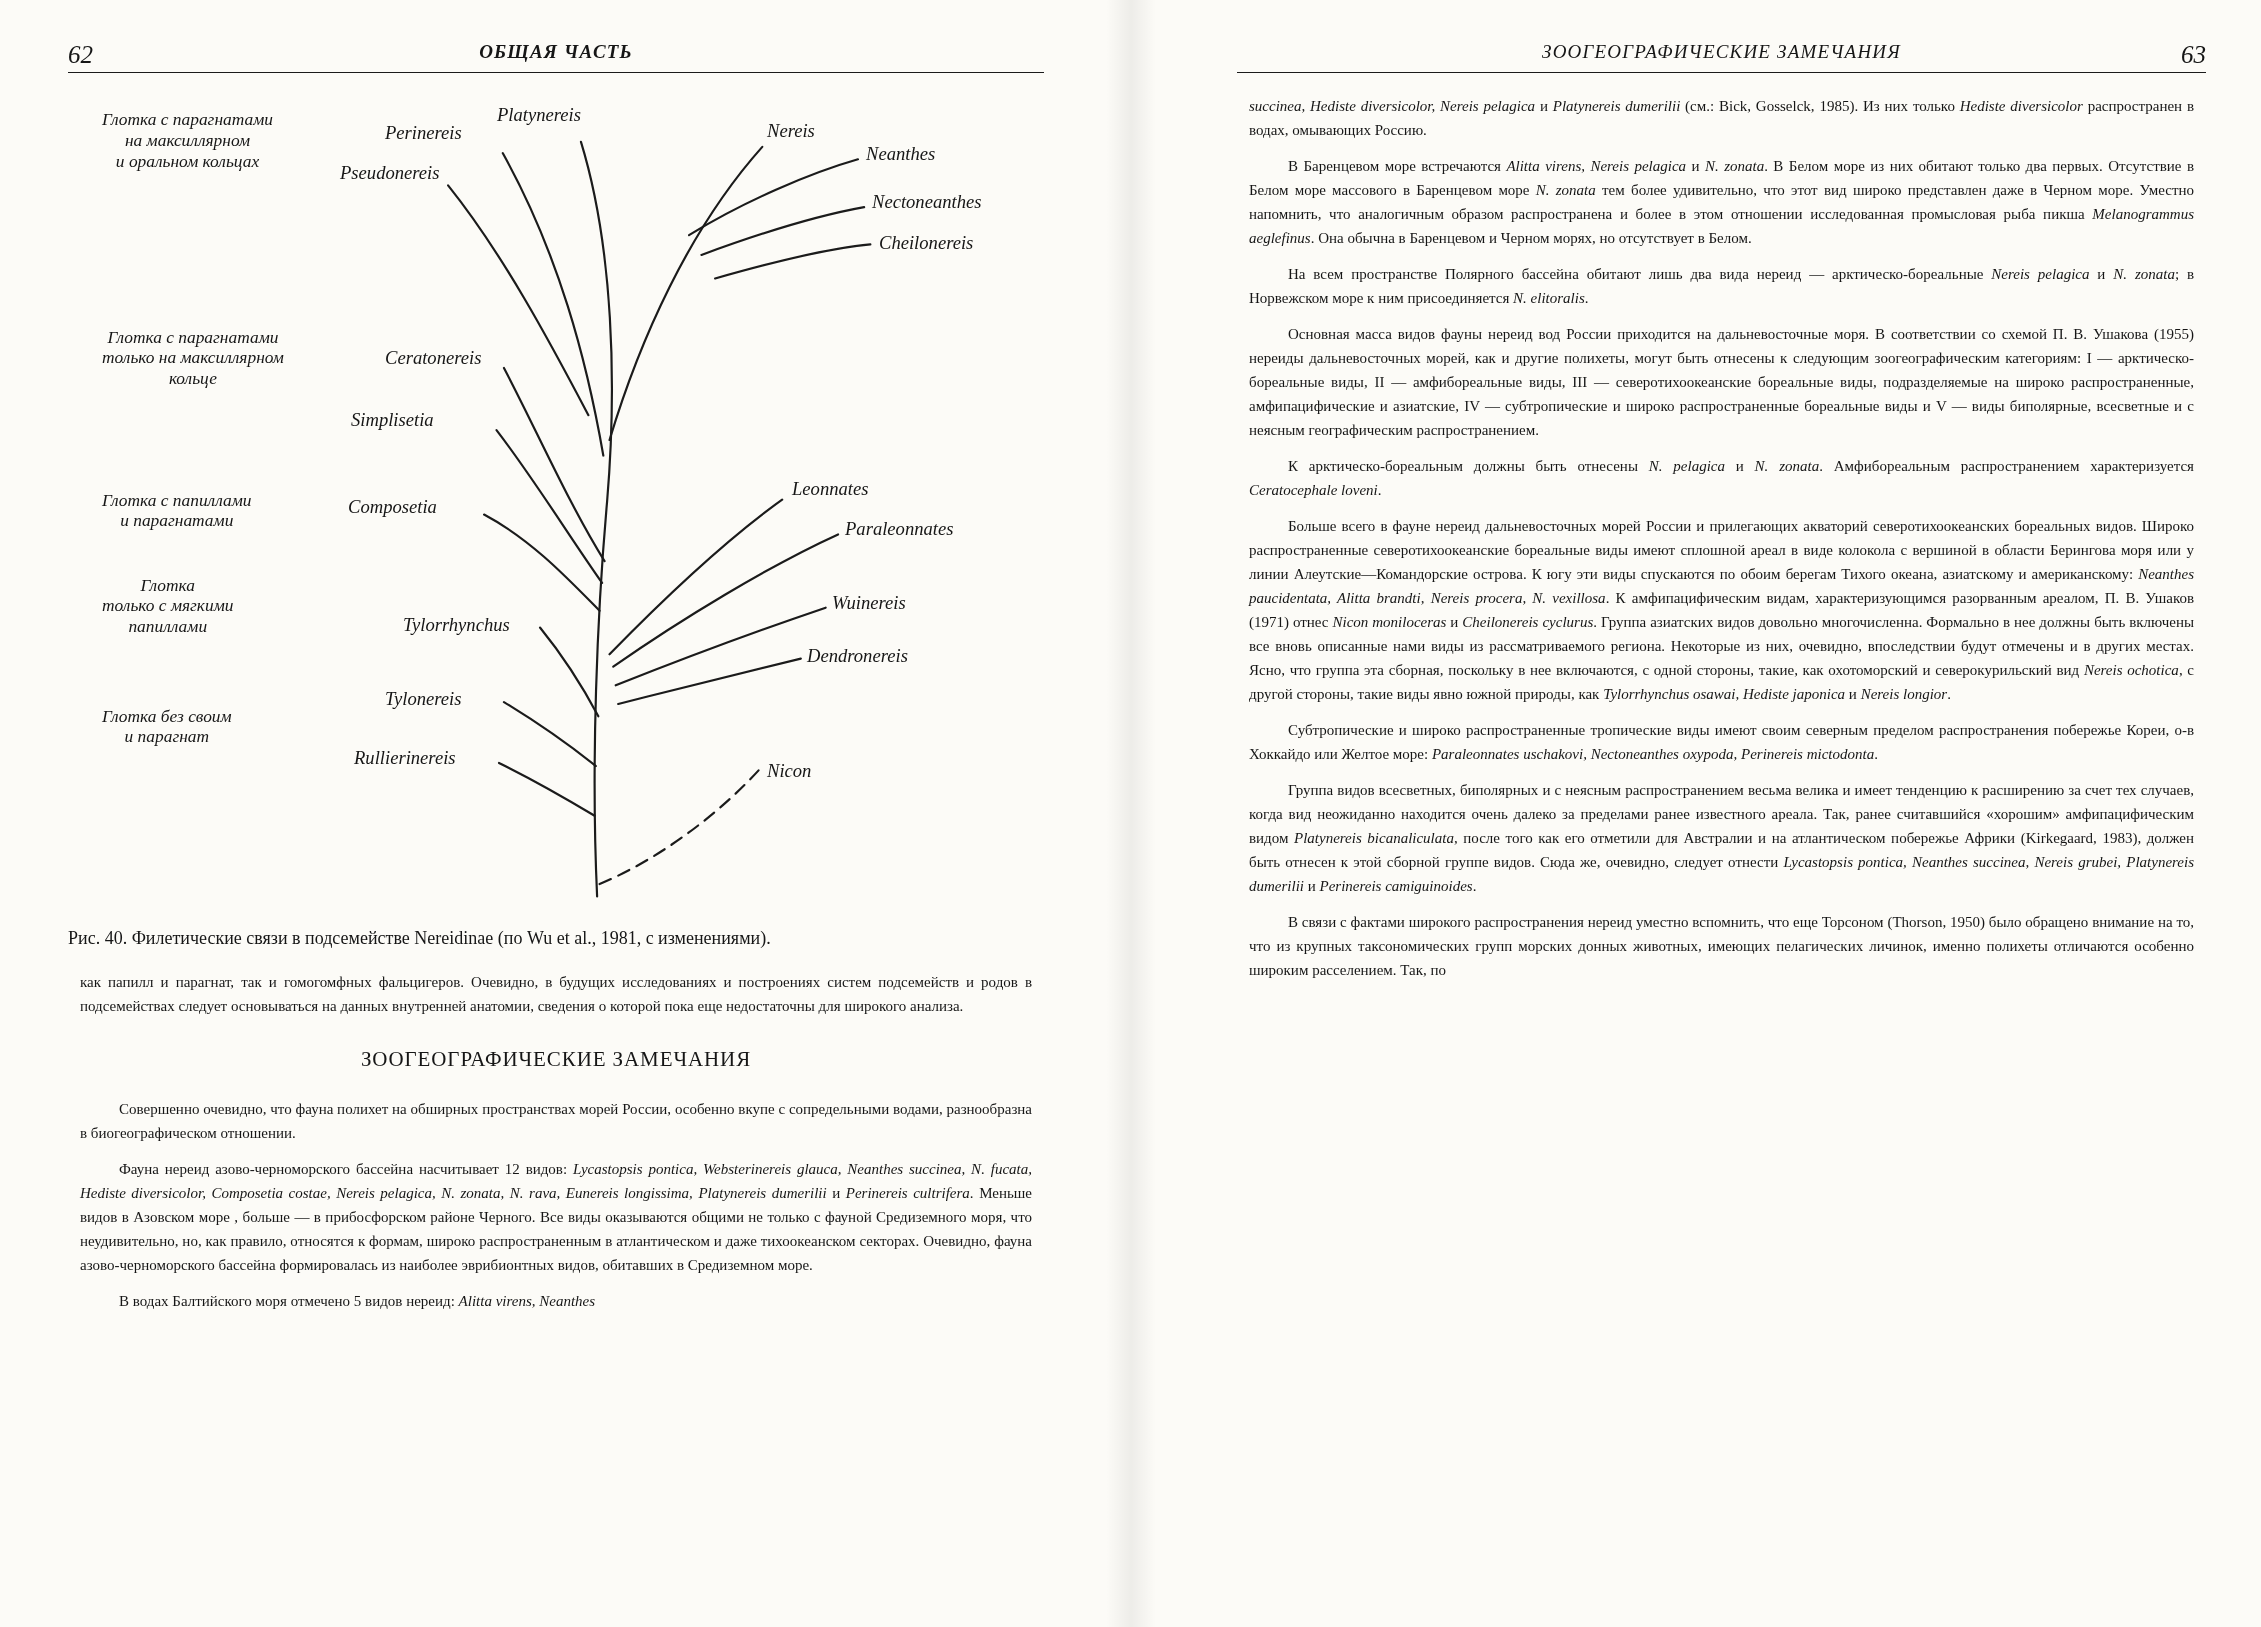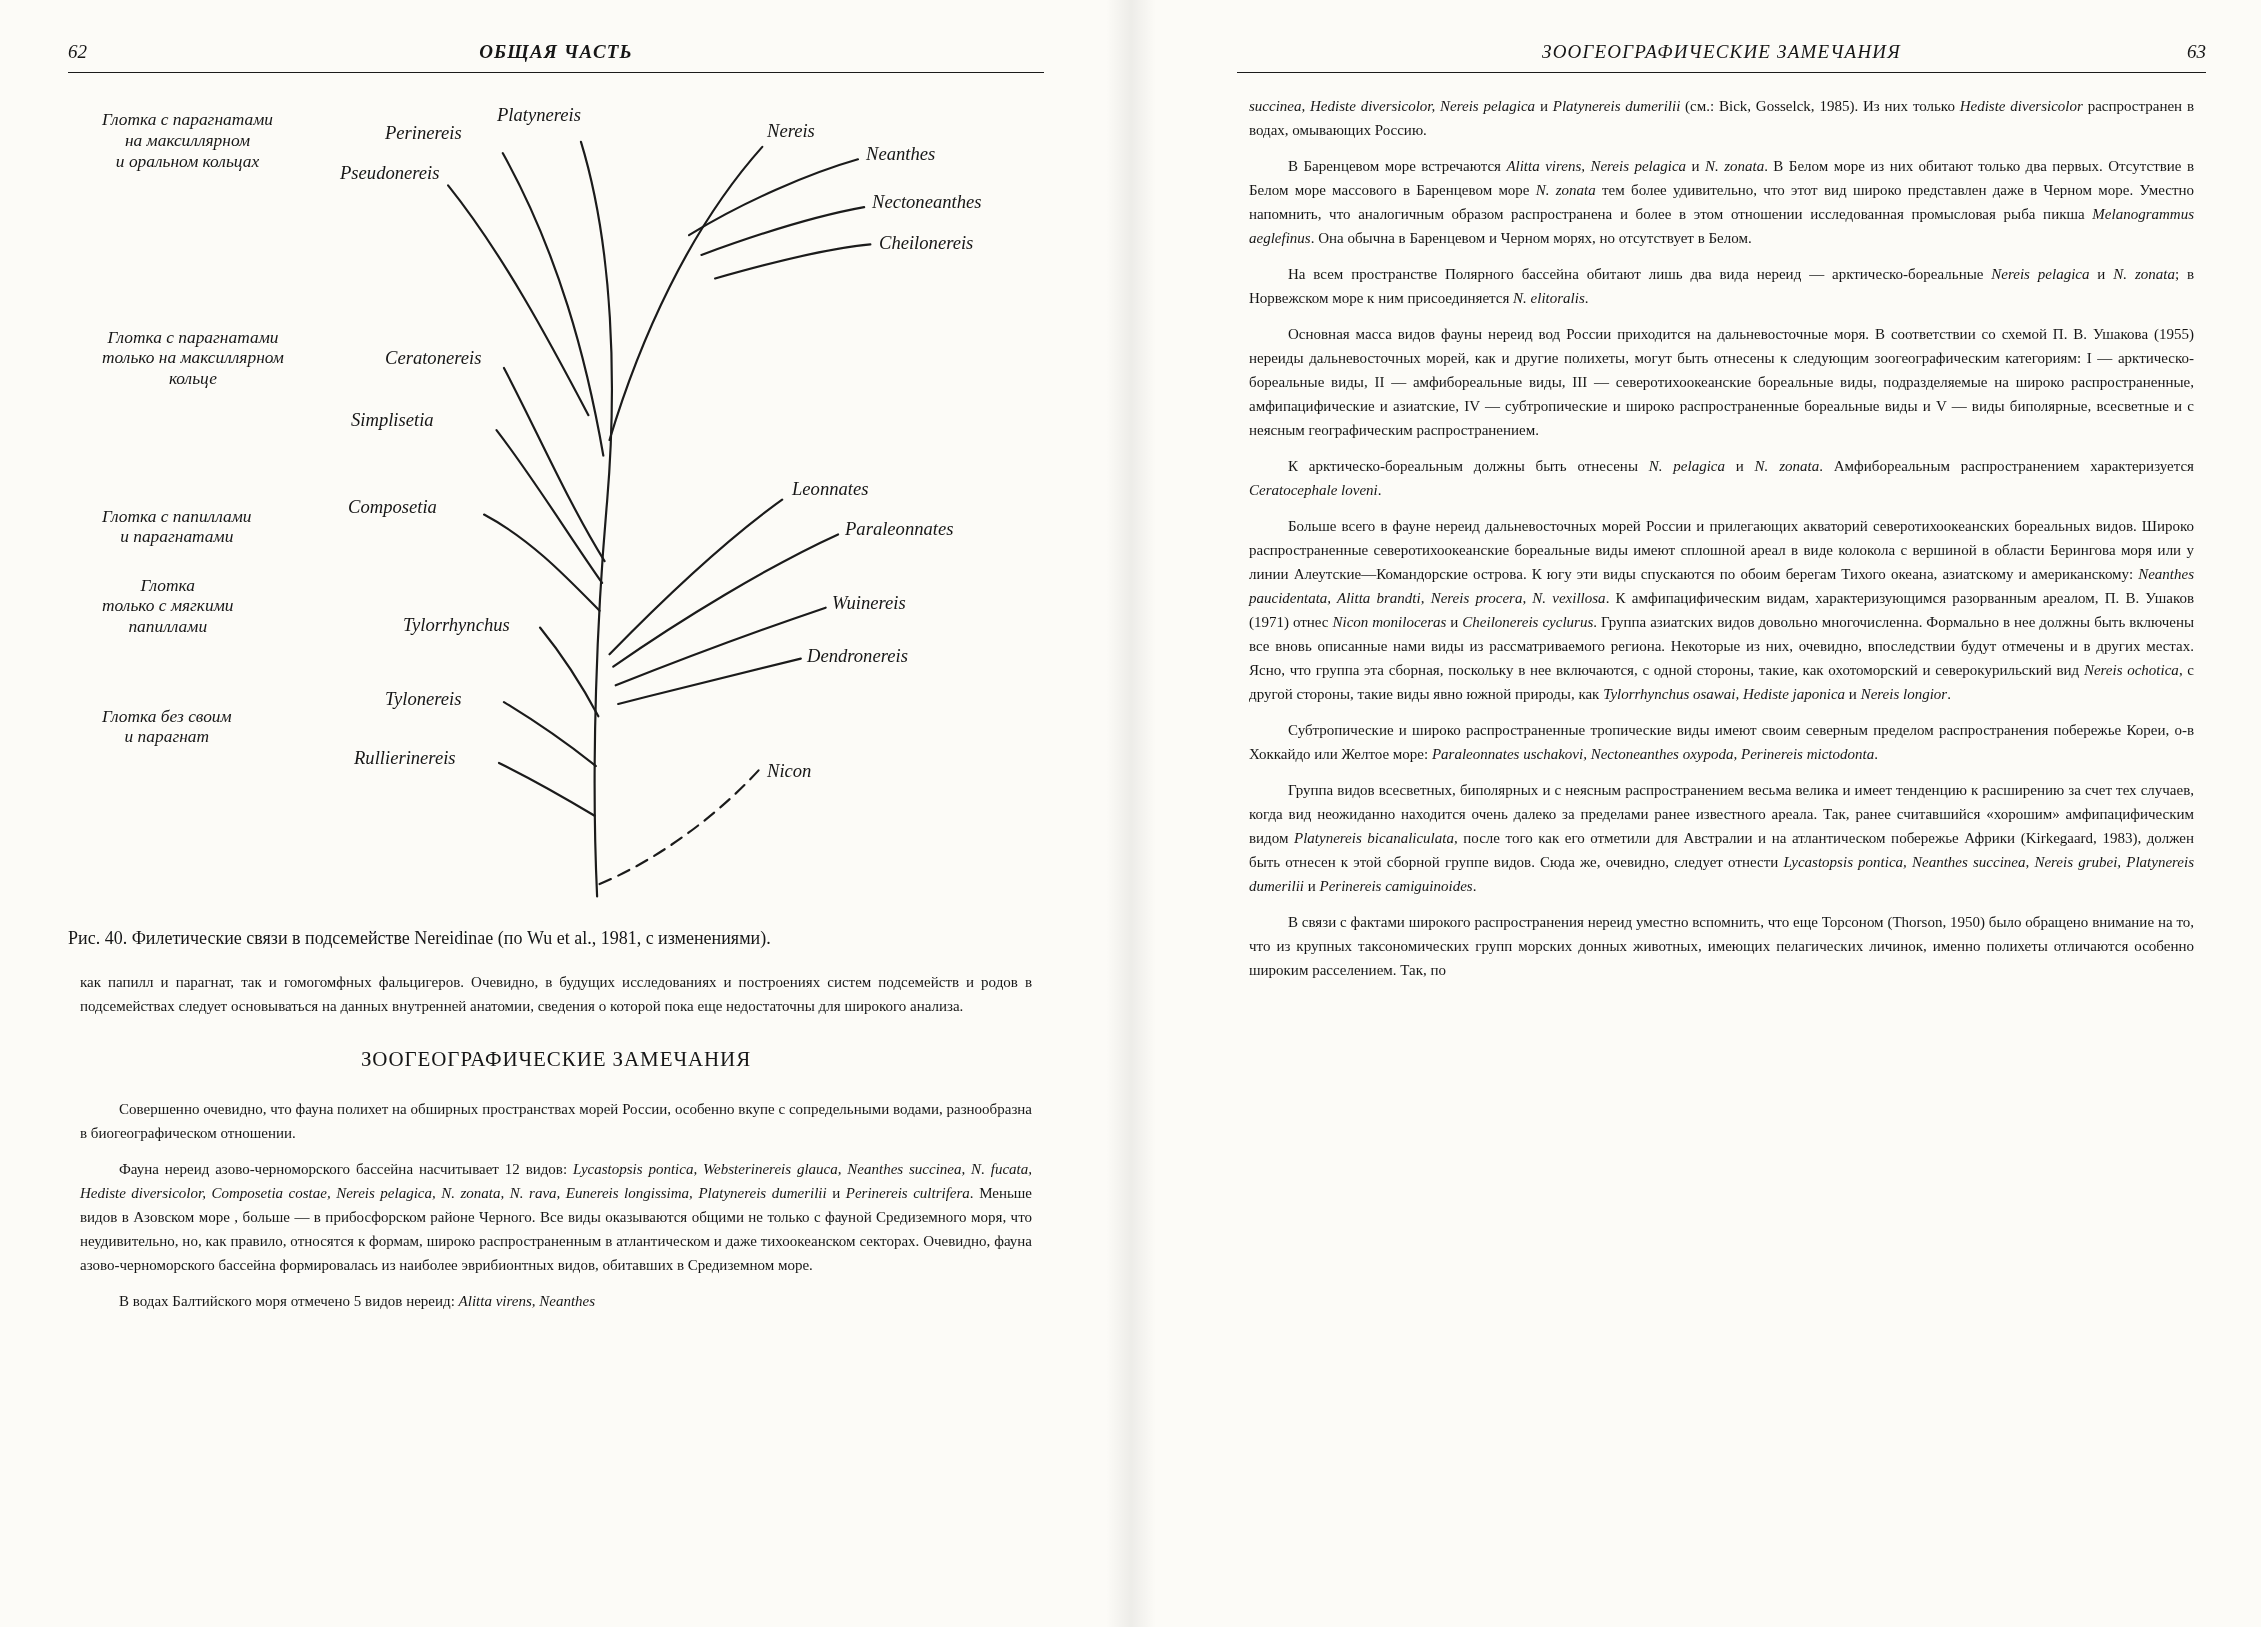--- a/index.html
+++ b/index.html
@@ -22,21 +22,21 @@
 
   .running-header {
     position:relative; height:31px;
     border-bottom:1.9px solid #1b1b1b;
   }
   .head-title {
     position:absolute; left:0; right:0; top:0;
     text-align:center; font-style:italic; font-size:19px; letter-spacing:1.2px;
   }
   .page.left .head-title { font-weight:bold; }
-  .pagenum { position:absolute; top:0; font-style:italic; font-size:19px; }
+  .pagenum { position:absolute; top:0; font-style:italic; font-size:25px; }
   .pagenum.at-left  { left:0; }
   .pagenum.at-right { right:0; }
 
   .figure { position:relative; margin-top:18.6px; height:814px;text-align:center; }
   .figure svg { position:absolute; left:0; top:0; }
   .branch { fill:none; stroke:#1b1b1b; stroke-width:3.5; stroke-linecap:round; }
   .branch.dashed { stroke-dasharray:20 13; }
   .group-label {
     position:absolute; font-style:italic; font-size:17.4px; line-height:1.2; white-space:nowrap;
   }
@@ -96,21 +96,21 @@
       <div class="group-label" style="left:34px; top:17.4px;">
           <div>Глотка с парагнатами</div>
           <div>на максиллярном</div>
           <div>и оральном кольцах</div>
         </div>
       <div class="group-label" style="left:34px; top:235px;">
           <div>Глотка с парагнатами</div>
           <div>только на максиллярном</div>
           <div>кольце</div>
         </div>
-      <div class="group-label" style="left:34px; top:398px;margin-top:16px;">
+      <div class="group-label" style="left:34px; top:398px;">
           <div>Глотка с папиллами</div>
           <div>и парагнатами</div>
         </div>
       <div class="group-label" style="left:34px; top:483px;">
           <div>Глотка</div>
           <div>только с мягкими</div>
           <div>папиллами</div>
         </div>
       <div class="group-label" style="left:34px; top:614px;">
           <div>Глотка без своим</div>

